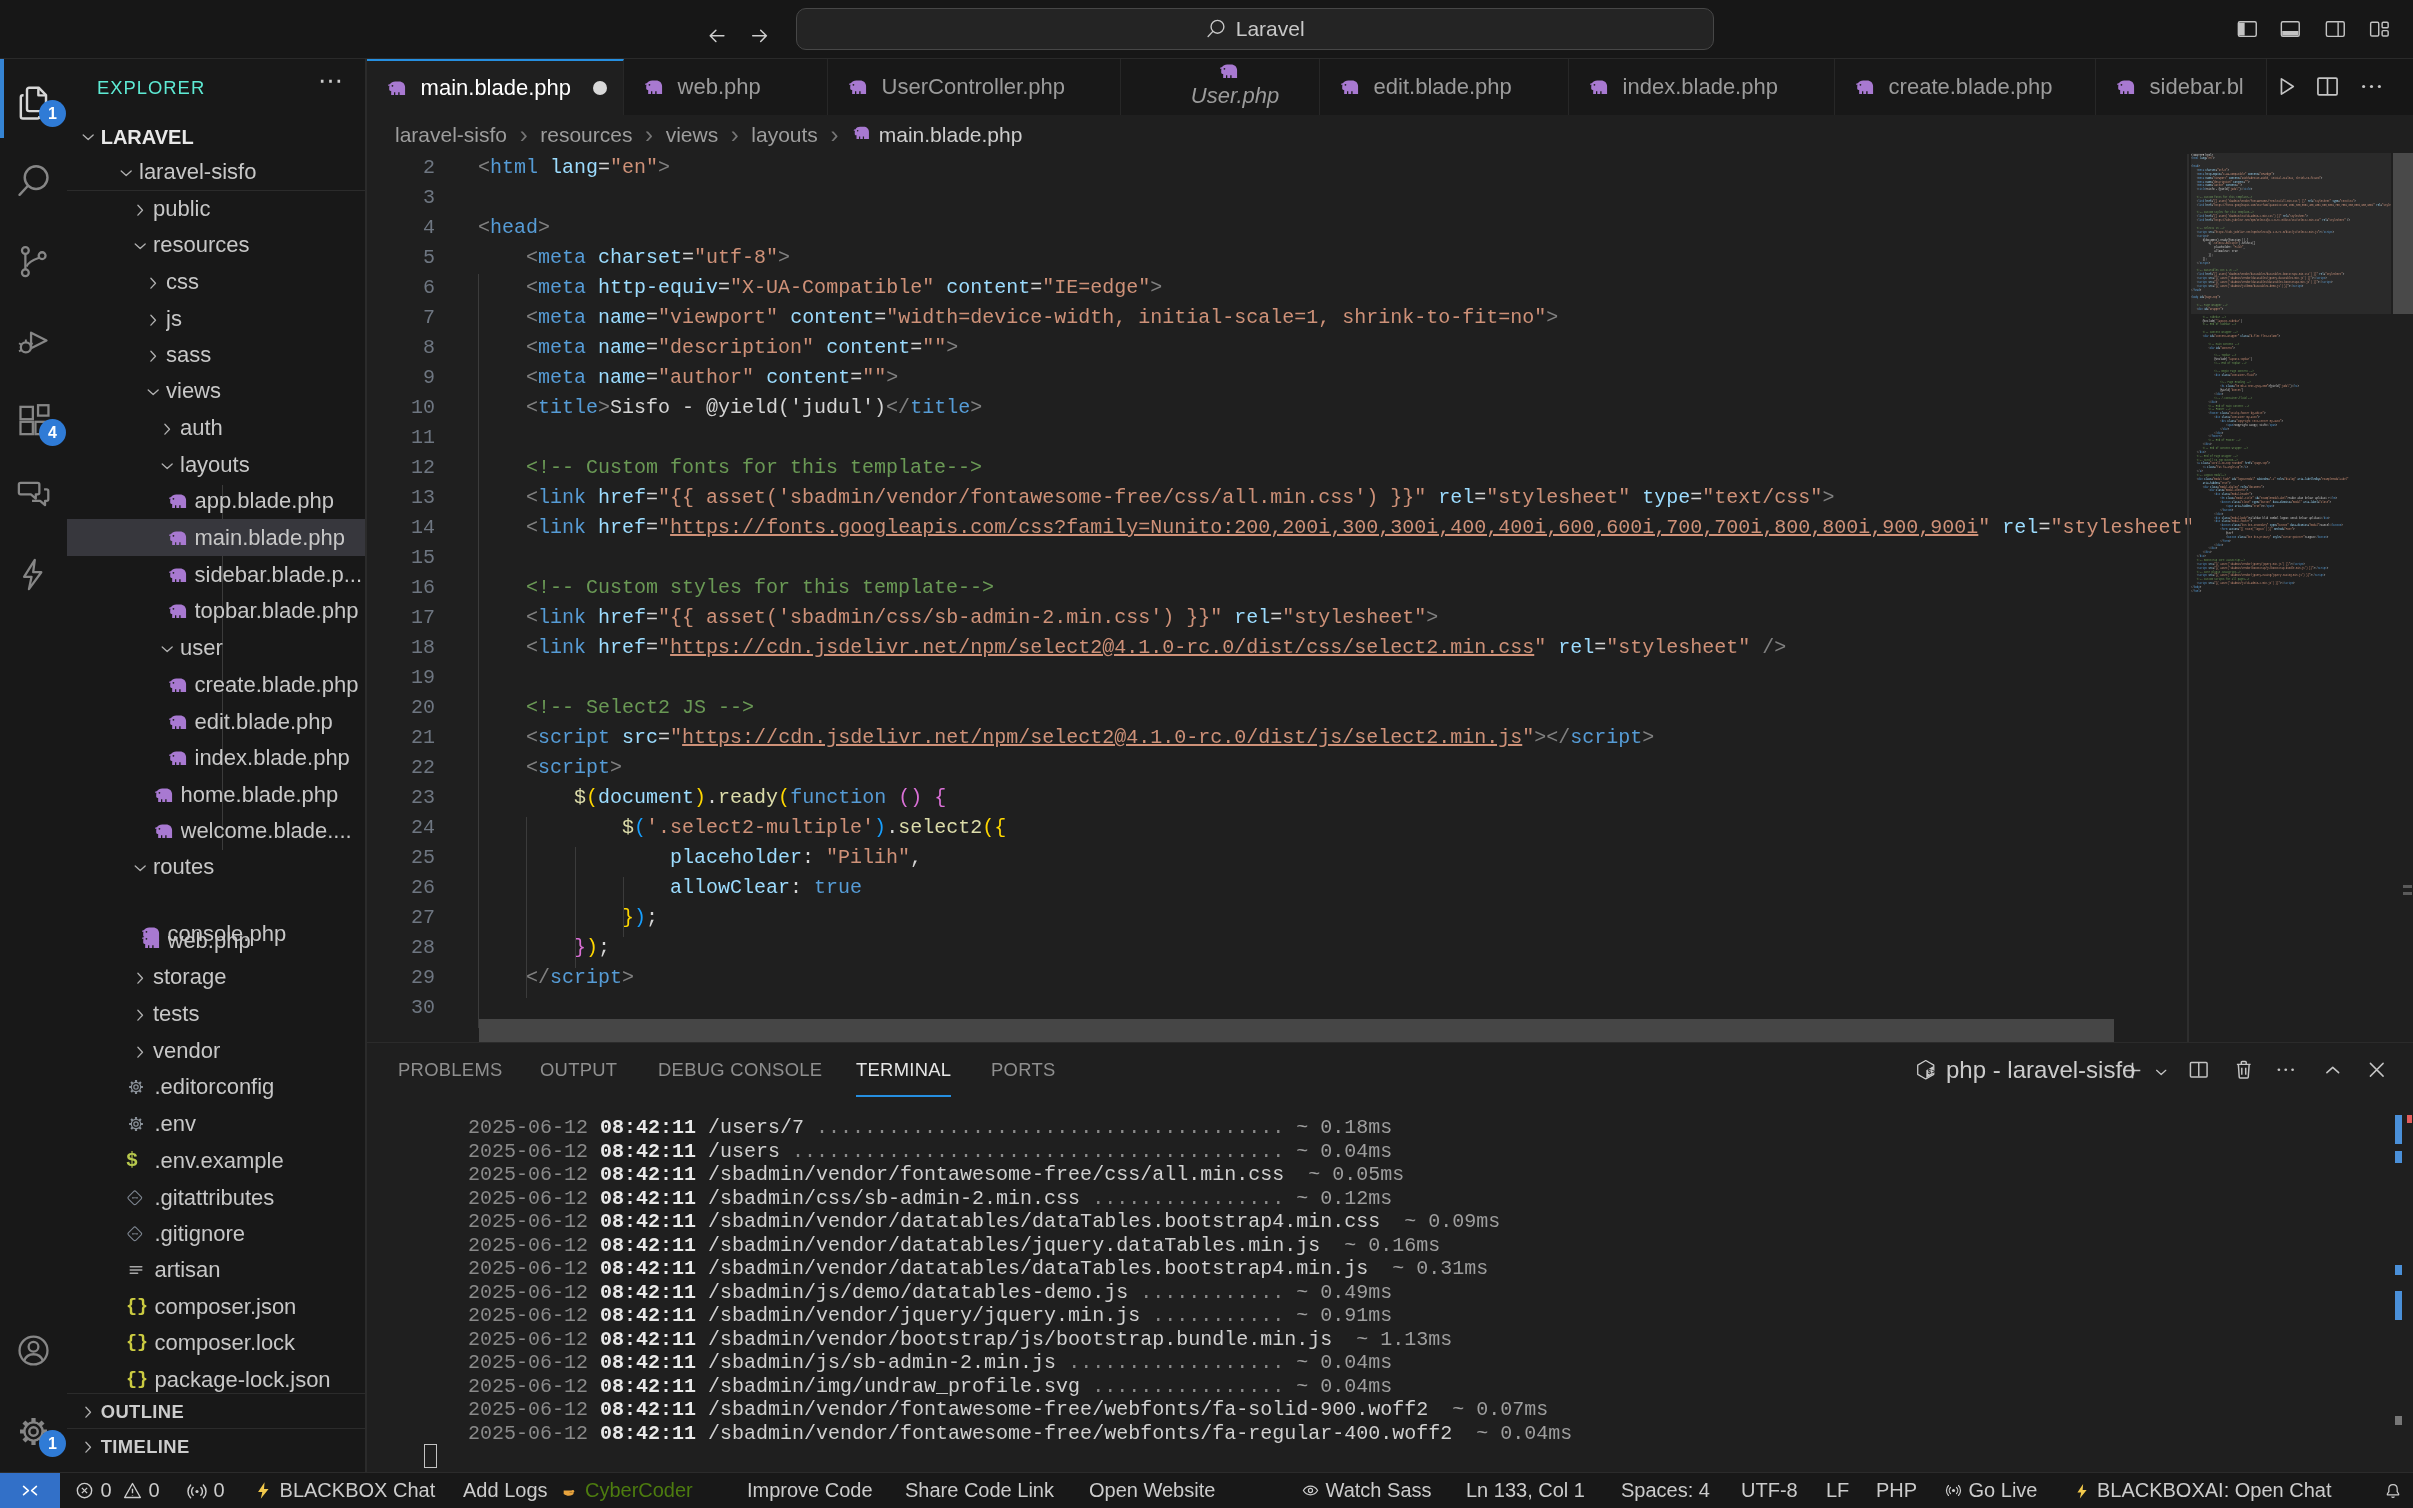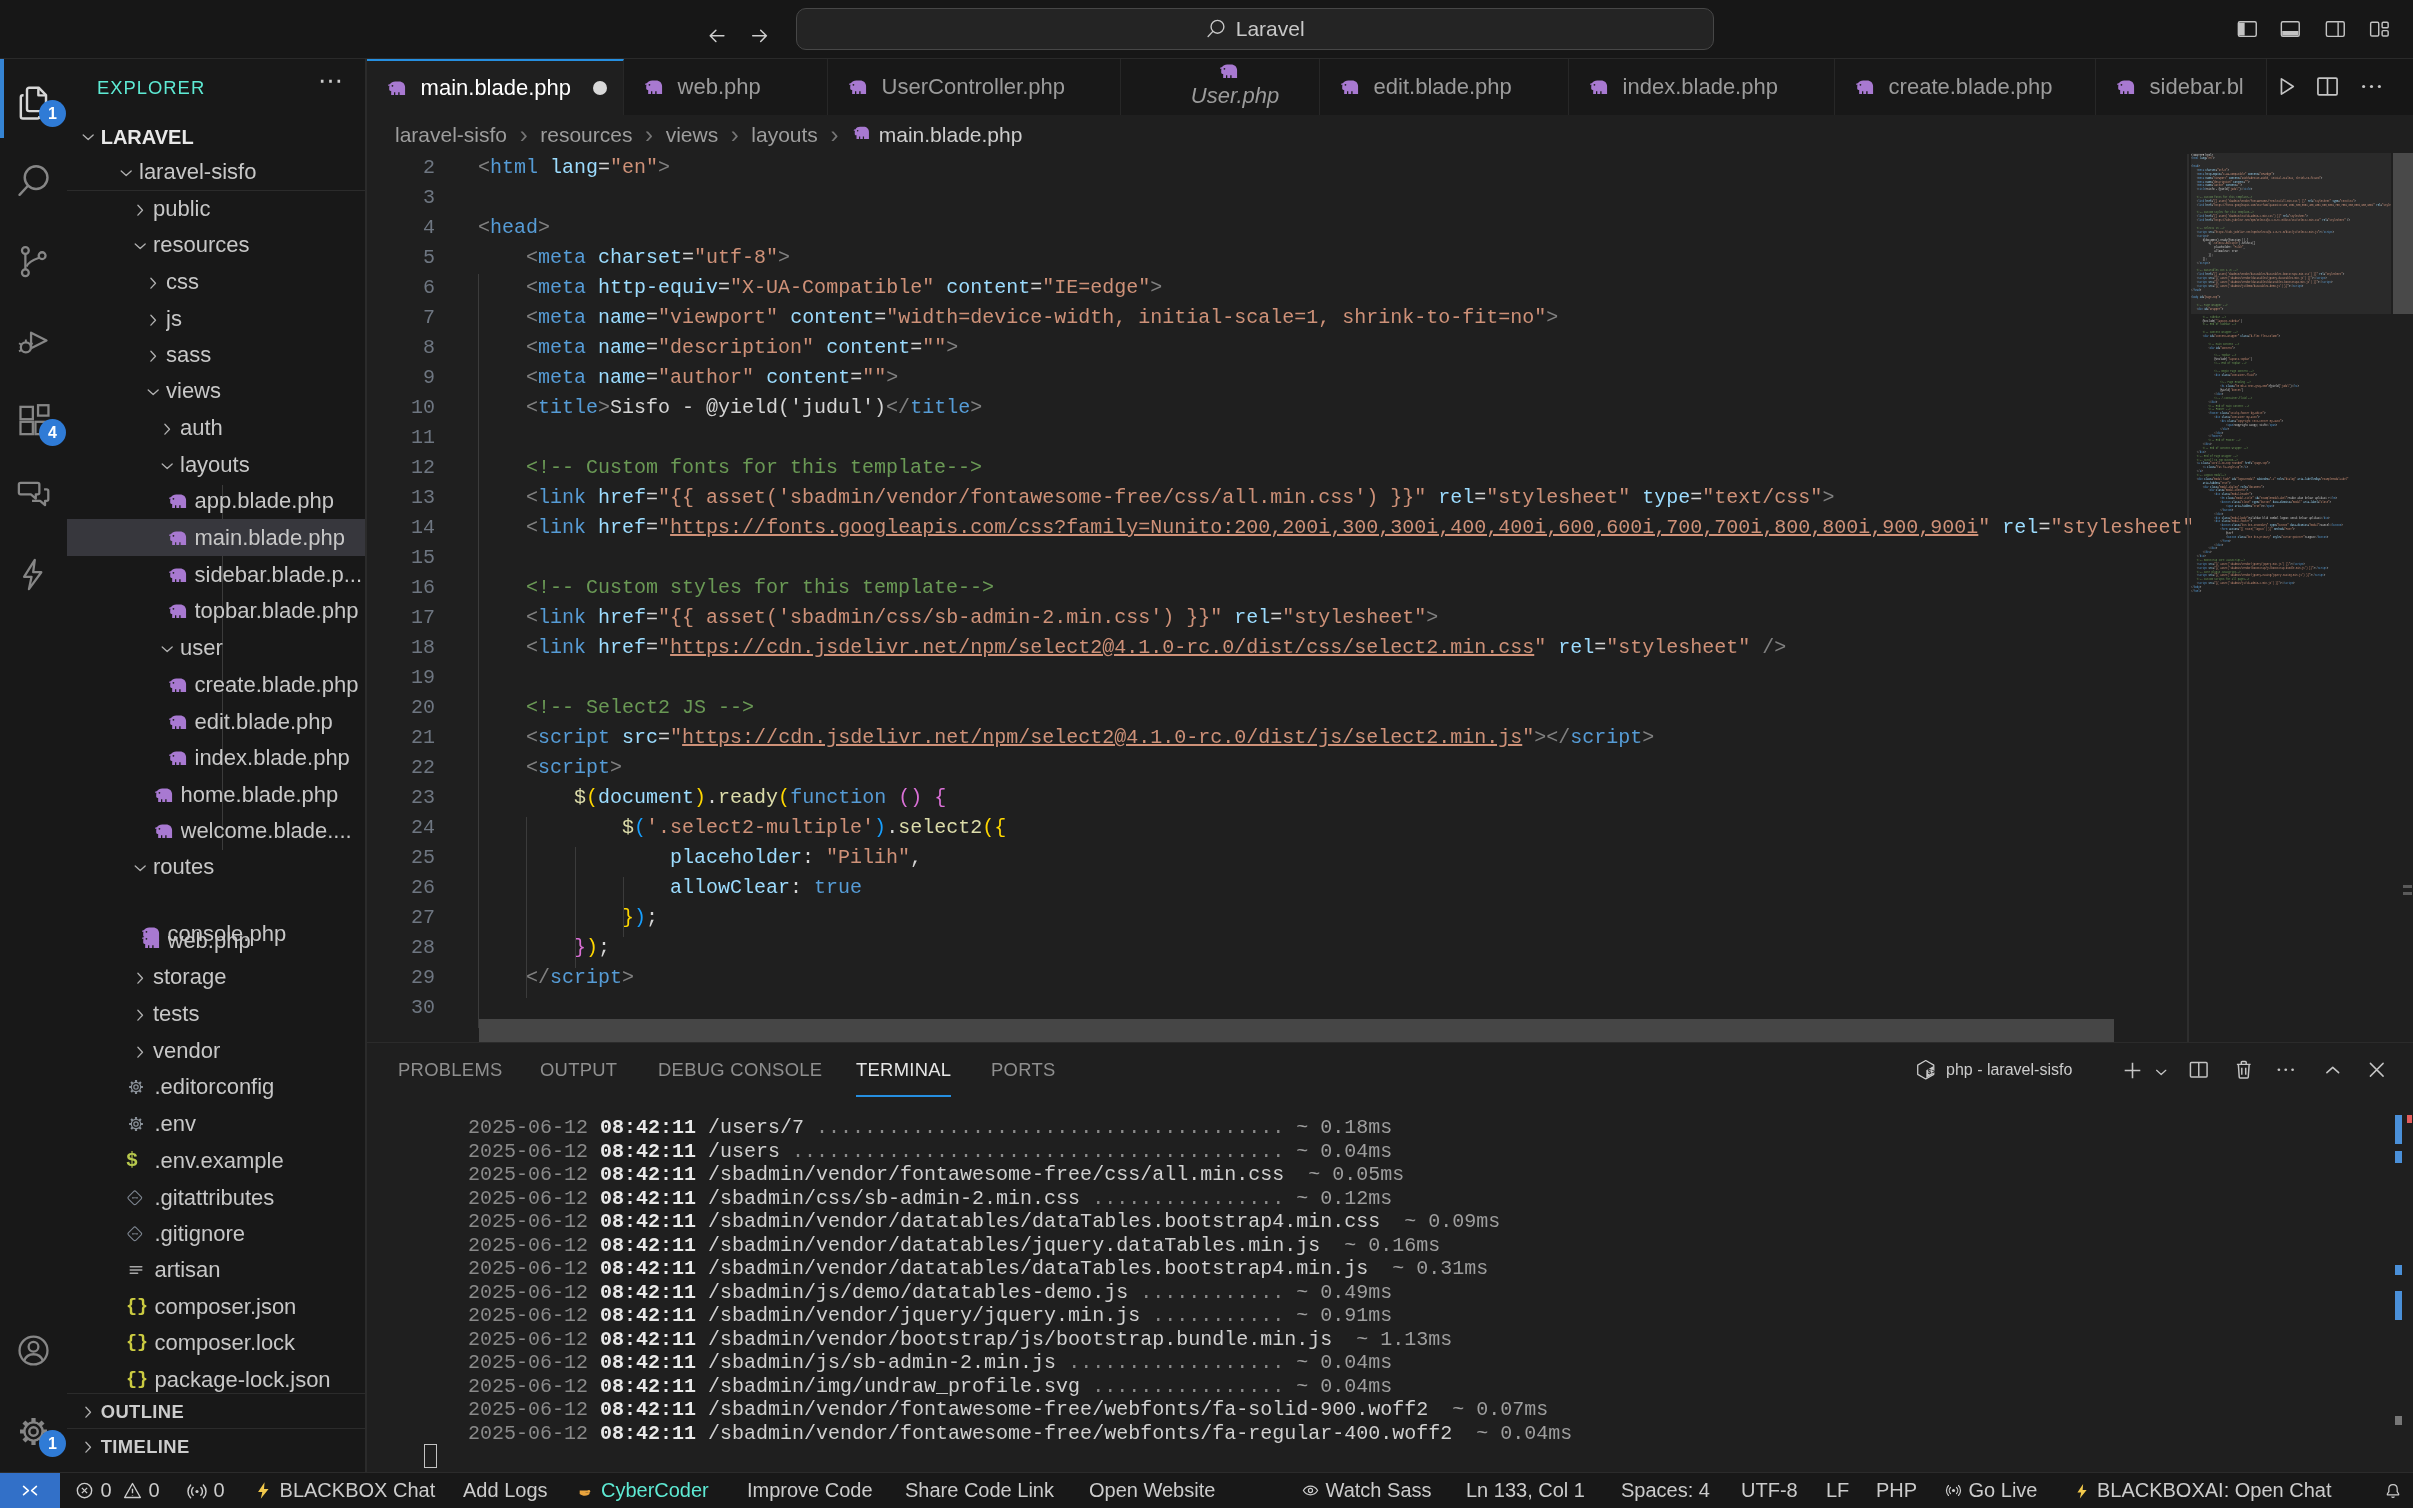--- a/index.html
+++ b/index.html
@@ -70,21 +70,21 @@
   border-top:0.8px solid #2b2b2b; }
 .ptab { position:absolute; top:0; height:54px; line-height:54px; font-size:18.4px; color:#8f8f8f; letter-spacing:0.3px; }
 .ptab.pact { color:#e7e7e7; border-bottom:2.5px solid #268fe0; }
 .pticon { position:absolute; top:15px; color:#c5c5c5; }
 #termbox { position:absolute; left:57px; top:73px; font-family:"Liberation Mono",monospace; font-size:20px;
   white-space:pre; }
 .trow { height:23.5px; line-height:23.5px; }
 .tdate { color:#8a8a8a;margin-left:44px; } .ttime { color:#e8e8e8; font-weight:bold; } .tpath { color:#d0d0d0; }
 .tdots { color:#8a8a8a; } .tsuf { color:#9e9e9e; }
 #tcursor { position:absolute; left:57px; top:401px; width:13.4px; height:24px; border:1.7px solid #c4c4c4; }
-#phplabel { position:absolute; left:1579px; top:0; height:54px; line-height:54px; color:#cccccc; font-size:16px; }
+#phplabel { position:absolute; left:1579px; top:0; height:54px; line-height:54px; color:#cccccc; font-size:24px; }
 
 #statusbar { position:absolute; left:0; top:1472px; width:2413px; height:36px; background:#181818;
   border-top:0.8px solid #2b2b2b; font-size:20px; }
 .remote { position:absolute; left:0; top:0; width:60px; height:36px; background:#3270c8; color:#fff;
   display:flex; align-items:center; justify-content:center; }
 .sitem { position:absolute; top:0; height:35px; line-height:35px; white-space:nowrap; }
 .stx { vertical-align:0px; }
 </style></head>
 <body>
 <div id="app">
@@ -628,21 +628,21 @@
           </svg></span><span class="stx"> 0</span></div>
       <div class="sitem" style="left:186px;color:#cccccc"><span style="display:inline-block;width:22px;height:22px;color:#cccccc;vertical-align:-5px"><svg width="22" height="22" viewBox="0 0 24 24" fill="none">
             <circle cx="12" cy="12.5" r="1.7" fill="currentColor"></circle>
             <path d="M7.8 16.7a6 6 0 0 1 0-8.4M16.2 8.3a6 6 0 0 1 0 8.4" stroke="currentColor" stroke-width="1.6" stroke-linecap="round"></path>
             <path d="M5 19.4a9.8 9.8 0 0 1 0-13.8M19 5.6a9.8 9.8 0 0 1 0 13.8" stroke="currentColor" stroke-width="1.6" stroke-linecap="round"></path>
           </svg></span><span class="stx"> 0</span></div>
       <div class="sitem" style="left:253px;color:#cccccc"><span style="vertical-align:-4.2px;display:inline-block"><svg width="21" height="21" viewBox="0 0 24 24" fill="none">
             <path d="M13.2 2.5 5.8 13.6h4.8L8.9 21.5l8.9-11.2h-5.2z" fill="#f2c94c"></path>
           </svg></span><span class="stx"> BLACKBOX Chat</span></div>
       <div class="sitem" style="left:463px;color:#cccccc"><span class="stx">Add Logs</span></div>
-      <div class="sitem" style="left:577px;color:#5eead4"><span style="vertical-align:-3.4px;display:inline-block"><svg width="18.4" height="18.4" viewBox="0 0 24 24" fill="none">
+      <div class="sitem" style="left:561px;color:#4d7c0f"><span style="vertical-align:-3.4px;display:inline-block"><svg width="18.4" height="18.4" viewBox="0 0 24 24" fill="none">
             <path d="M3.5 11.2h10.2c1 0 1 2.2 0 2.2H9.5c2.6.4 7 .1 7 1.3 0 1.6-3.3 3.3-6.3 3.3-2.4 0-4.5-1-6.7-2.3z" fill="#e8a33d"></path>
             <circle cx="15.4" cy="12.3" r="1.9" fill="#e8a33d"></circle>
           </svg></span><span class="stx"> CyberCoder</span></div>
       <div class="sitem" style="left:747px;color:#cccccc"><span class="stx">Improve Code</span></div>
       <div class="sitem" style="left:905px;color:#cccccc"><span class="stx">Share Code Link</span></div>
       <div class="sitem" style="left:1089px;color:#cccccc"><span class="stx">Open Website</span></div>
       <div class="sitem" style="left:1301px;color:#cccccc"><span style="display:inline-block;width:19px;height:19px;color:#cccccc;vertical-align:-3.4px"><svg width="19" height="19" viewBox="0 0 24 24" fill="none">
             <path d="M12 6.5c4.8 0 8 3.8 9 5.5-1 1.7-4.2 5.5-9 5.5S4 13.7 3 12c1-1.7 4.2-5.5 9-5.5z" stroke="currentColor" stroke-width="1.5"></path>
             <circle cx="12" cy="12" r="2.6" stroke="currentColor" stroke-width="1.5"></circle>
           </svg></span><span class="stx"> Watch Sass</span></div>

